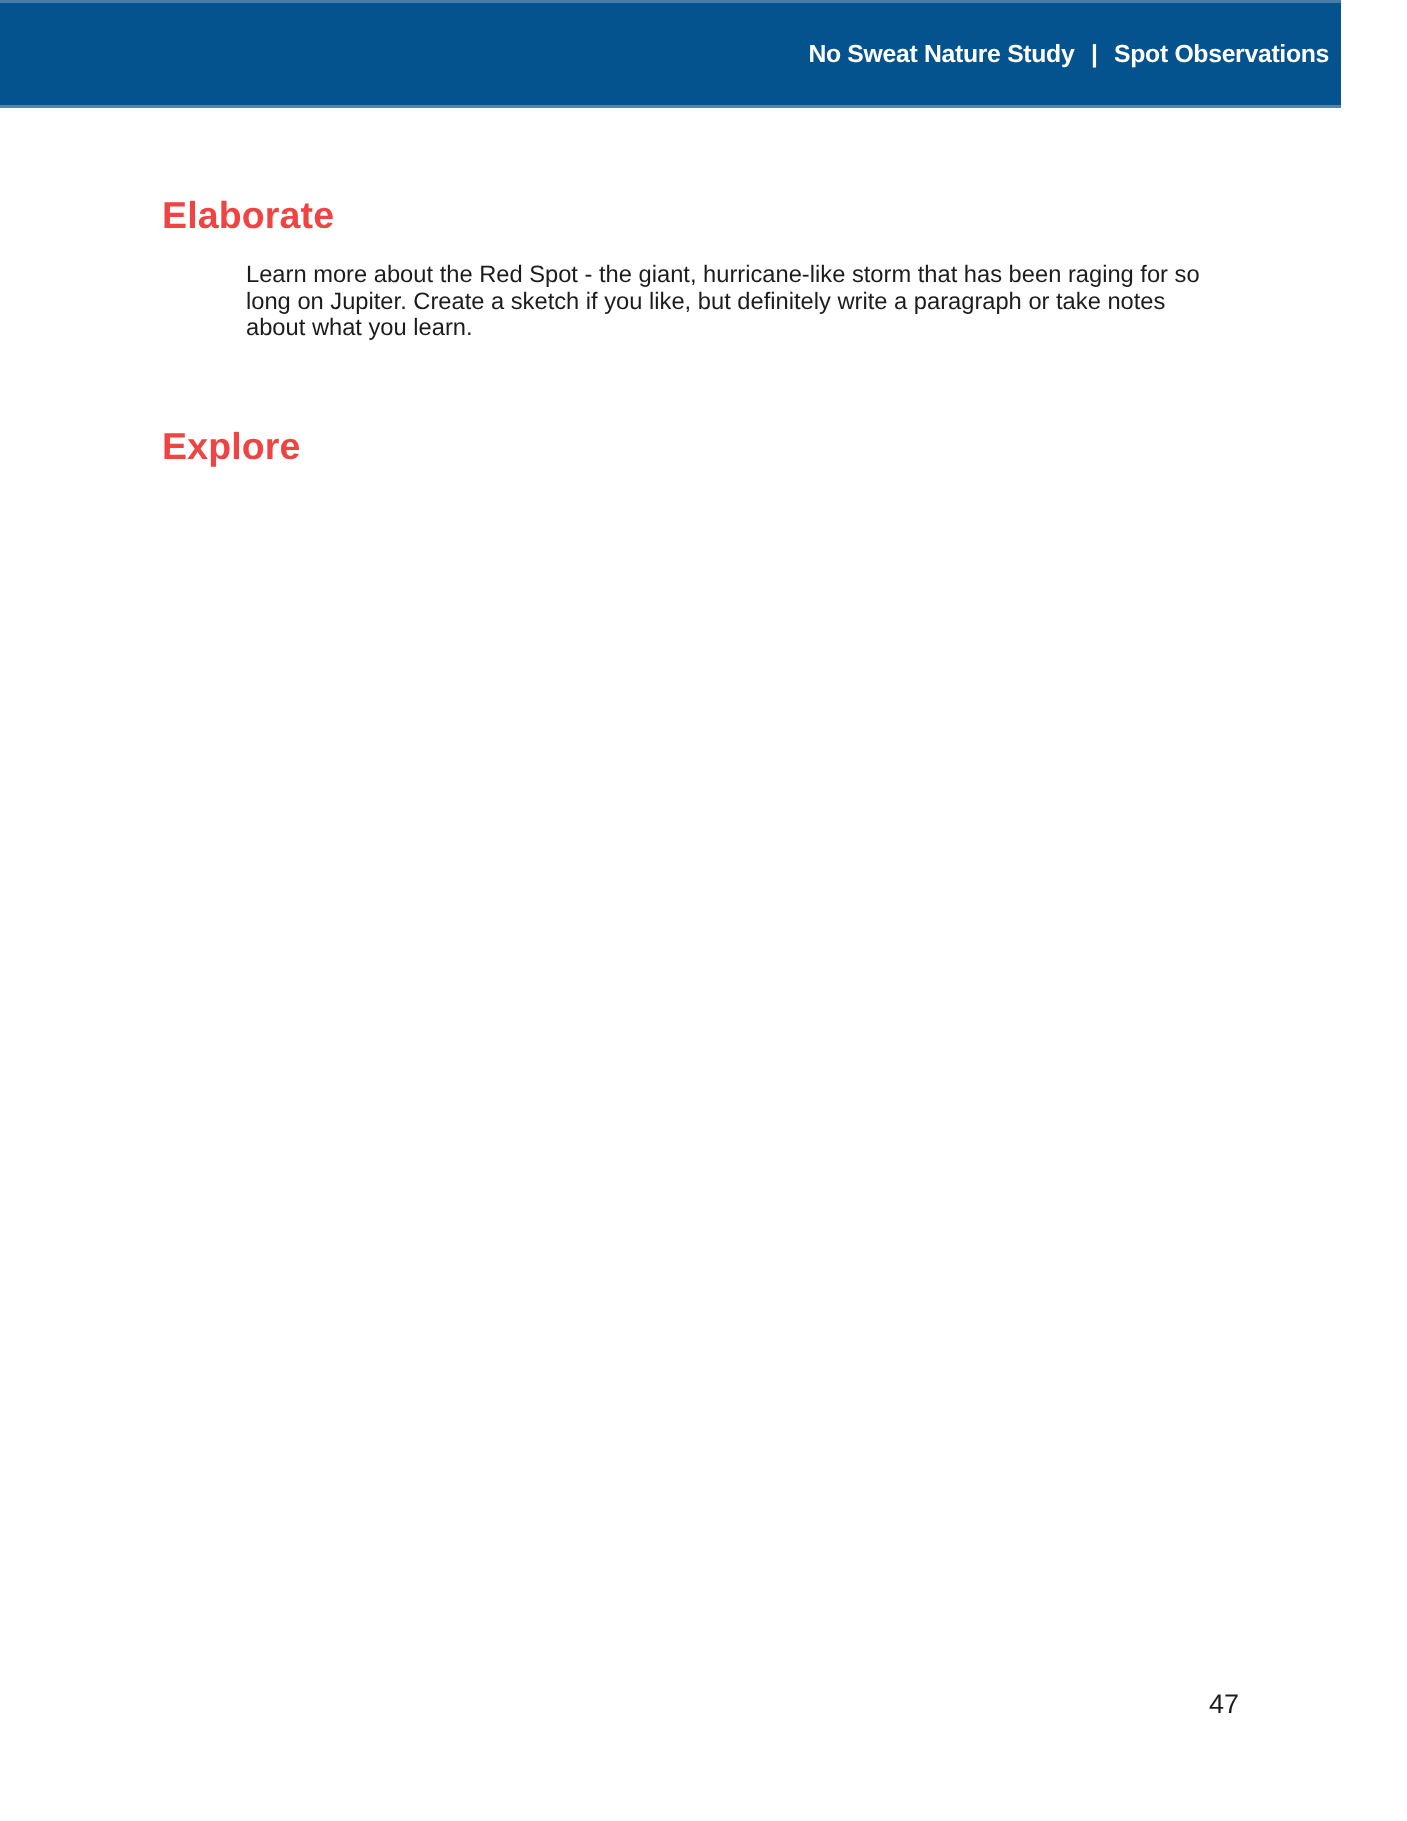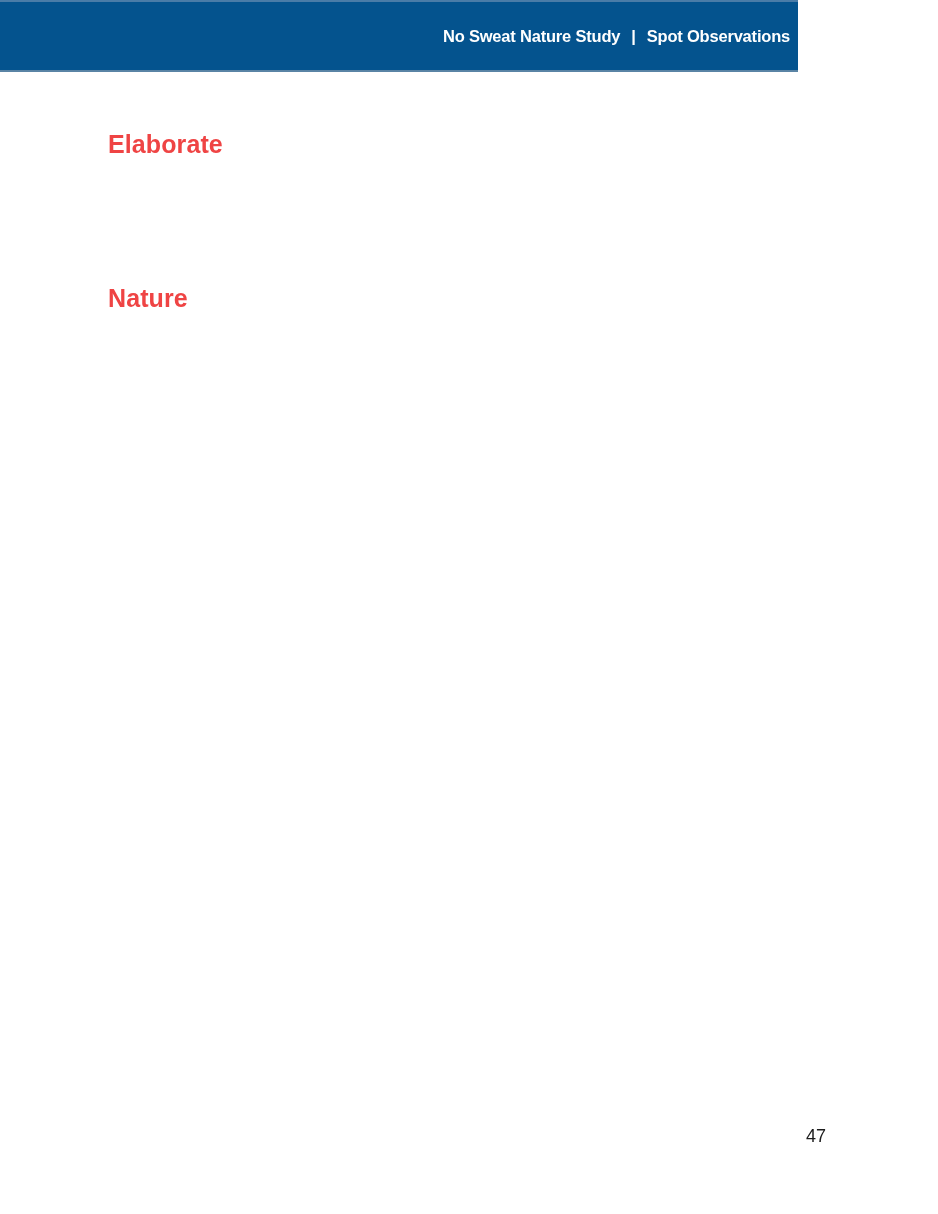--- a/index.html
+++ b/index.html
@@ -12,21 +12,21 @@
     width: 938px;
     height: 1214px;
     background: #ffffff;
     font-family: "Liberation Sans", sans-serif;
     overflow: hidden;
   }
   .header-bar {
     position: absolute;
     top: 0;
     left: 0;
-    width: 798px;
+    width: 894px;
     height: 72px;
     background: #04538e;
     border-top: 2px solid #4a7ca8;
     border-bottom: 2px solid #5a84a5;
     box-sizing: border-box;
     display: flex;
     align-items: center;
     justify-content: flex-end;
     padding-right: 8px;
   }
@@ -81,19 +81,20 @@
   <div class="header-bar">
     <div class="header-title">
       <span>No Sweat Nature Study</span>
       <span class="sep">|</span>
       <span>Spot Observations</span>
     </div>
   </div>
 
   <h2 class="section-heading" id="heading-elaborate">Elaborate</h2>
 
+  <p class="section-body" id="body-elaborate">Learn more about the Red Spot - the giant, hurricane-like storm that has been raging for so long on Jupiter. Create a sketch if you like, but definitely write a paragraph or take notes about what you learn.</p>
 
-  <h2 class="section-heading" id="heading-explore">Nature</h2>
+  <h2 class="section-heading" id="heading-explore">Explore</h2>
 
 
   <div class="page-number">47</div>
 
 </div>
 
 </body></html>

